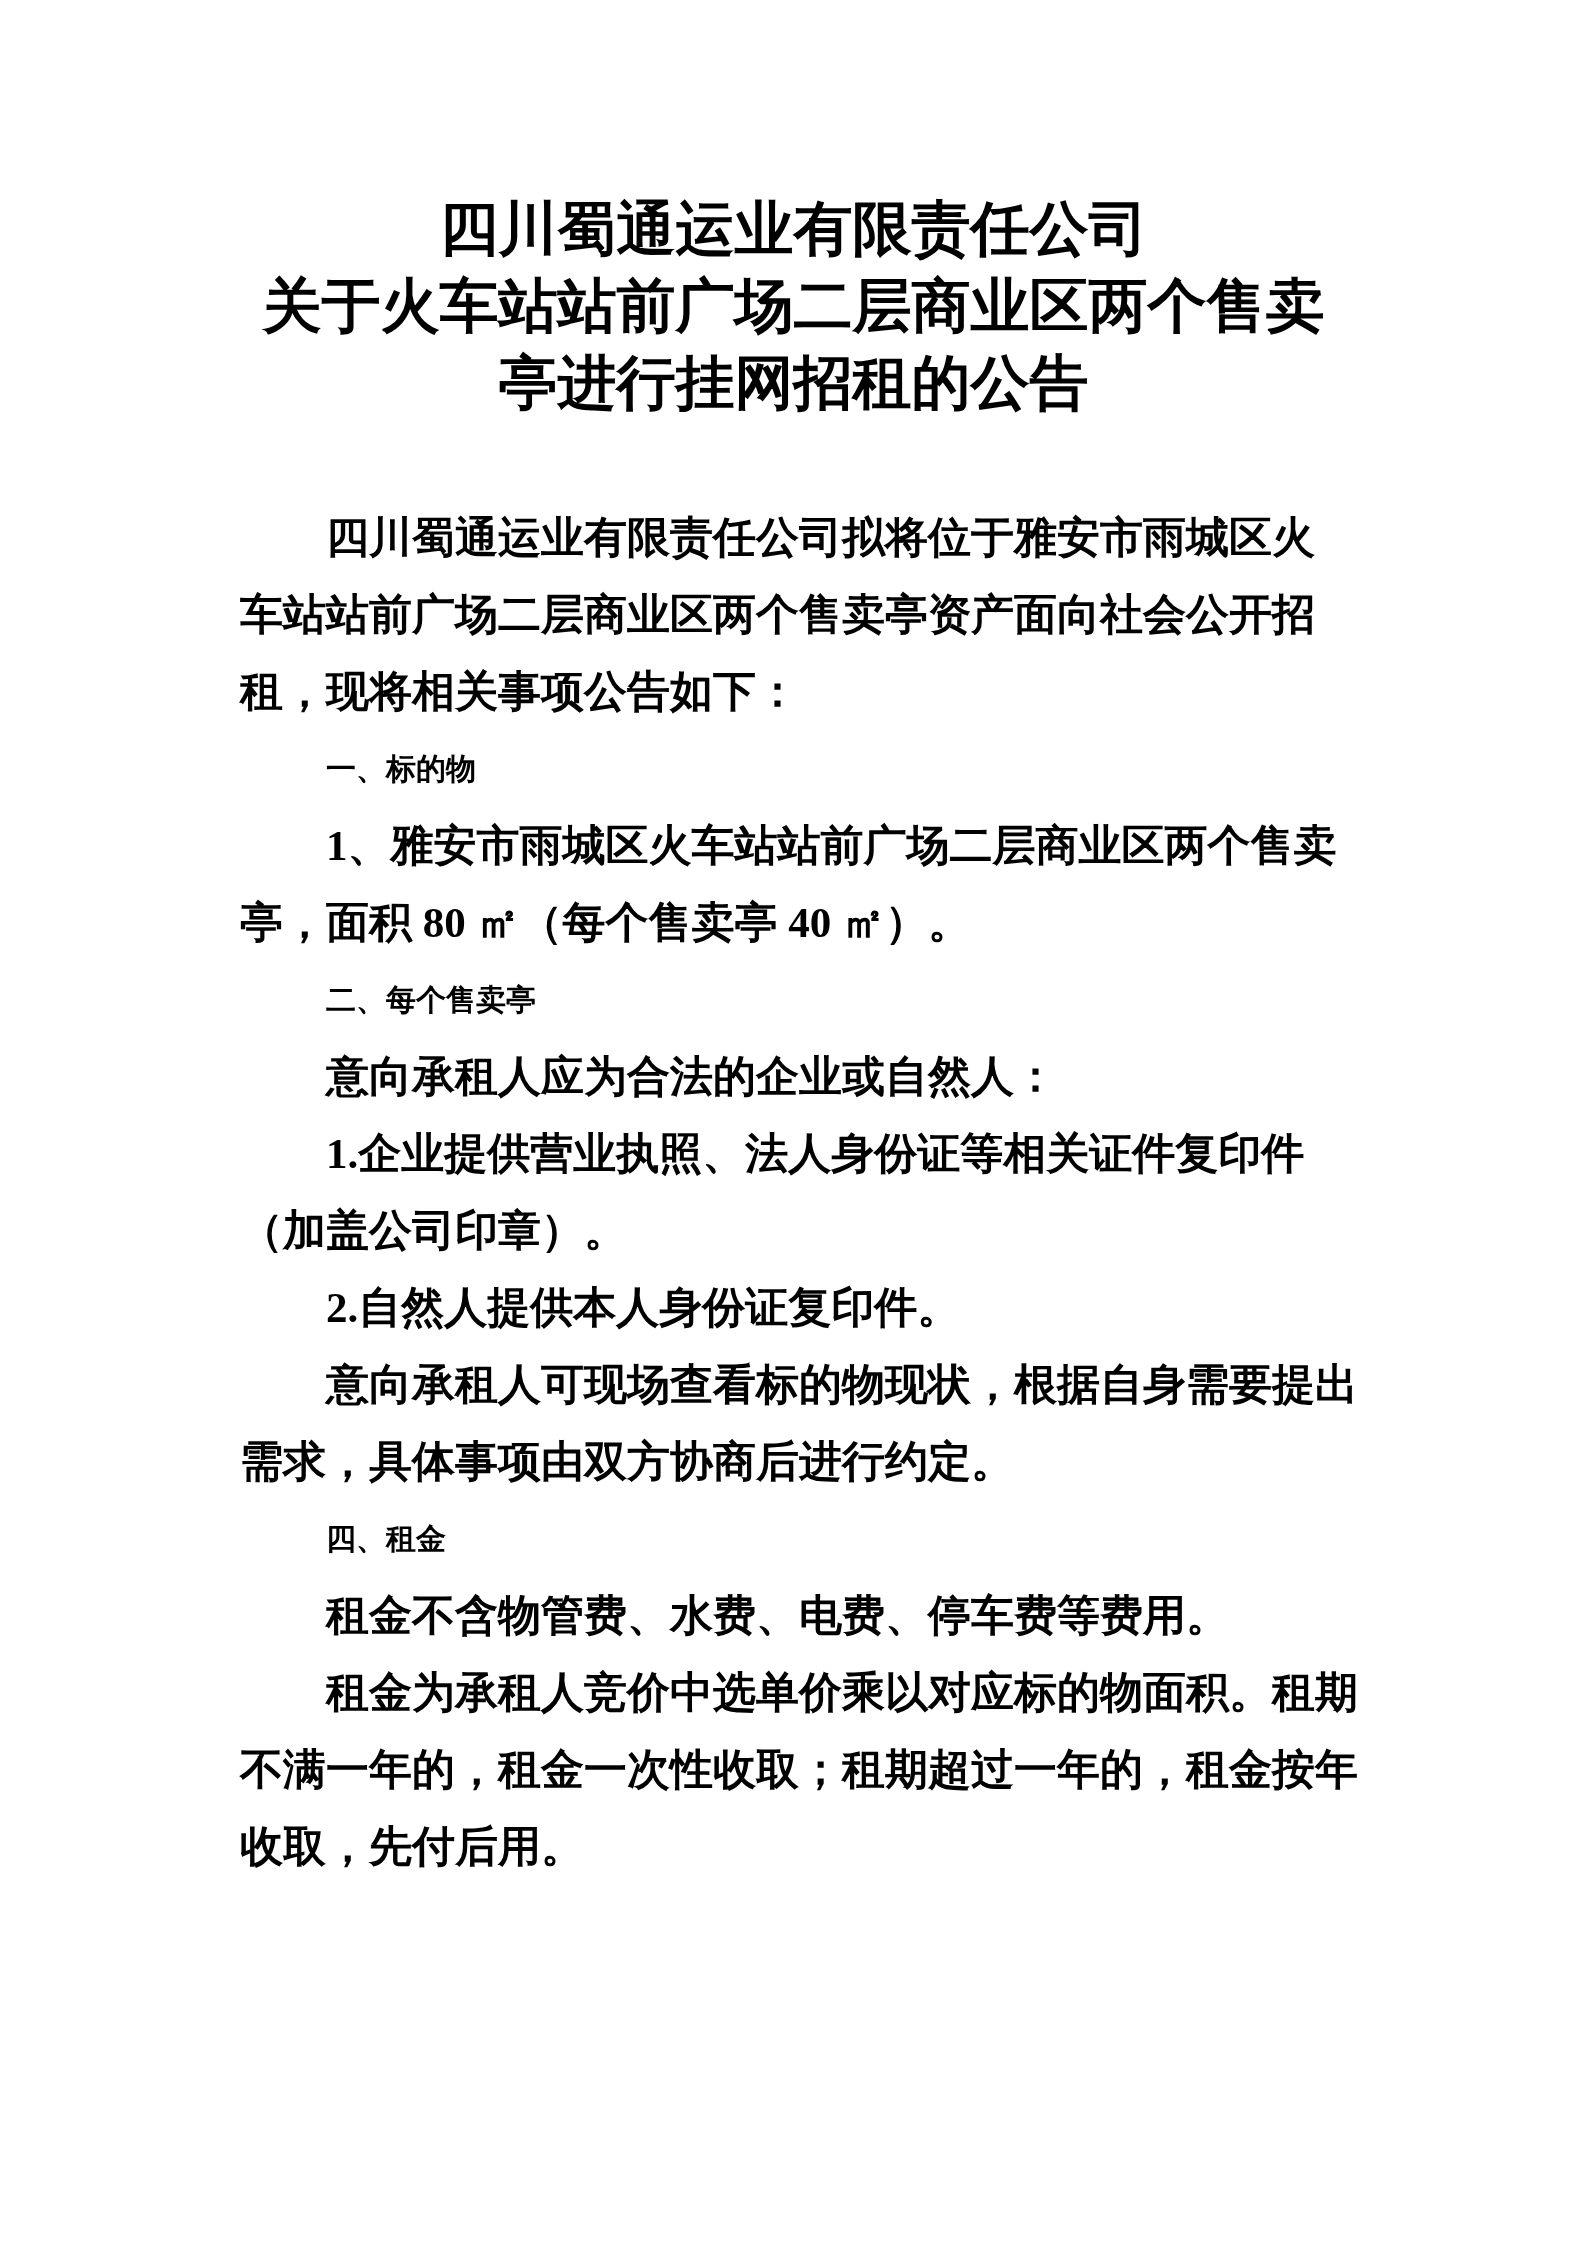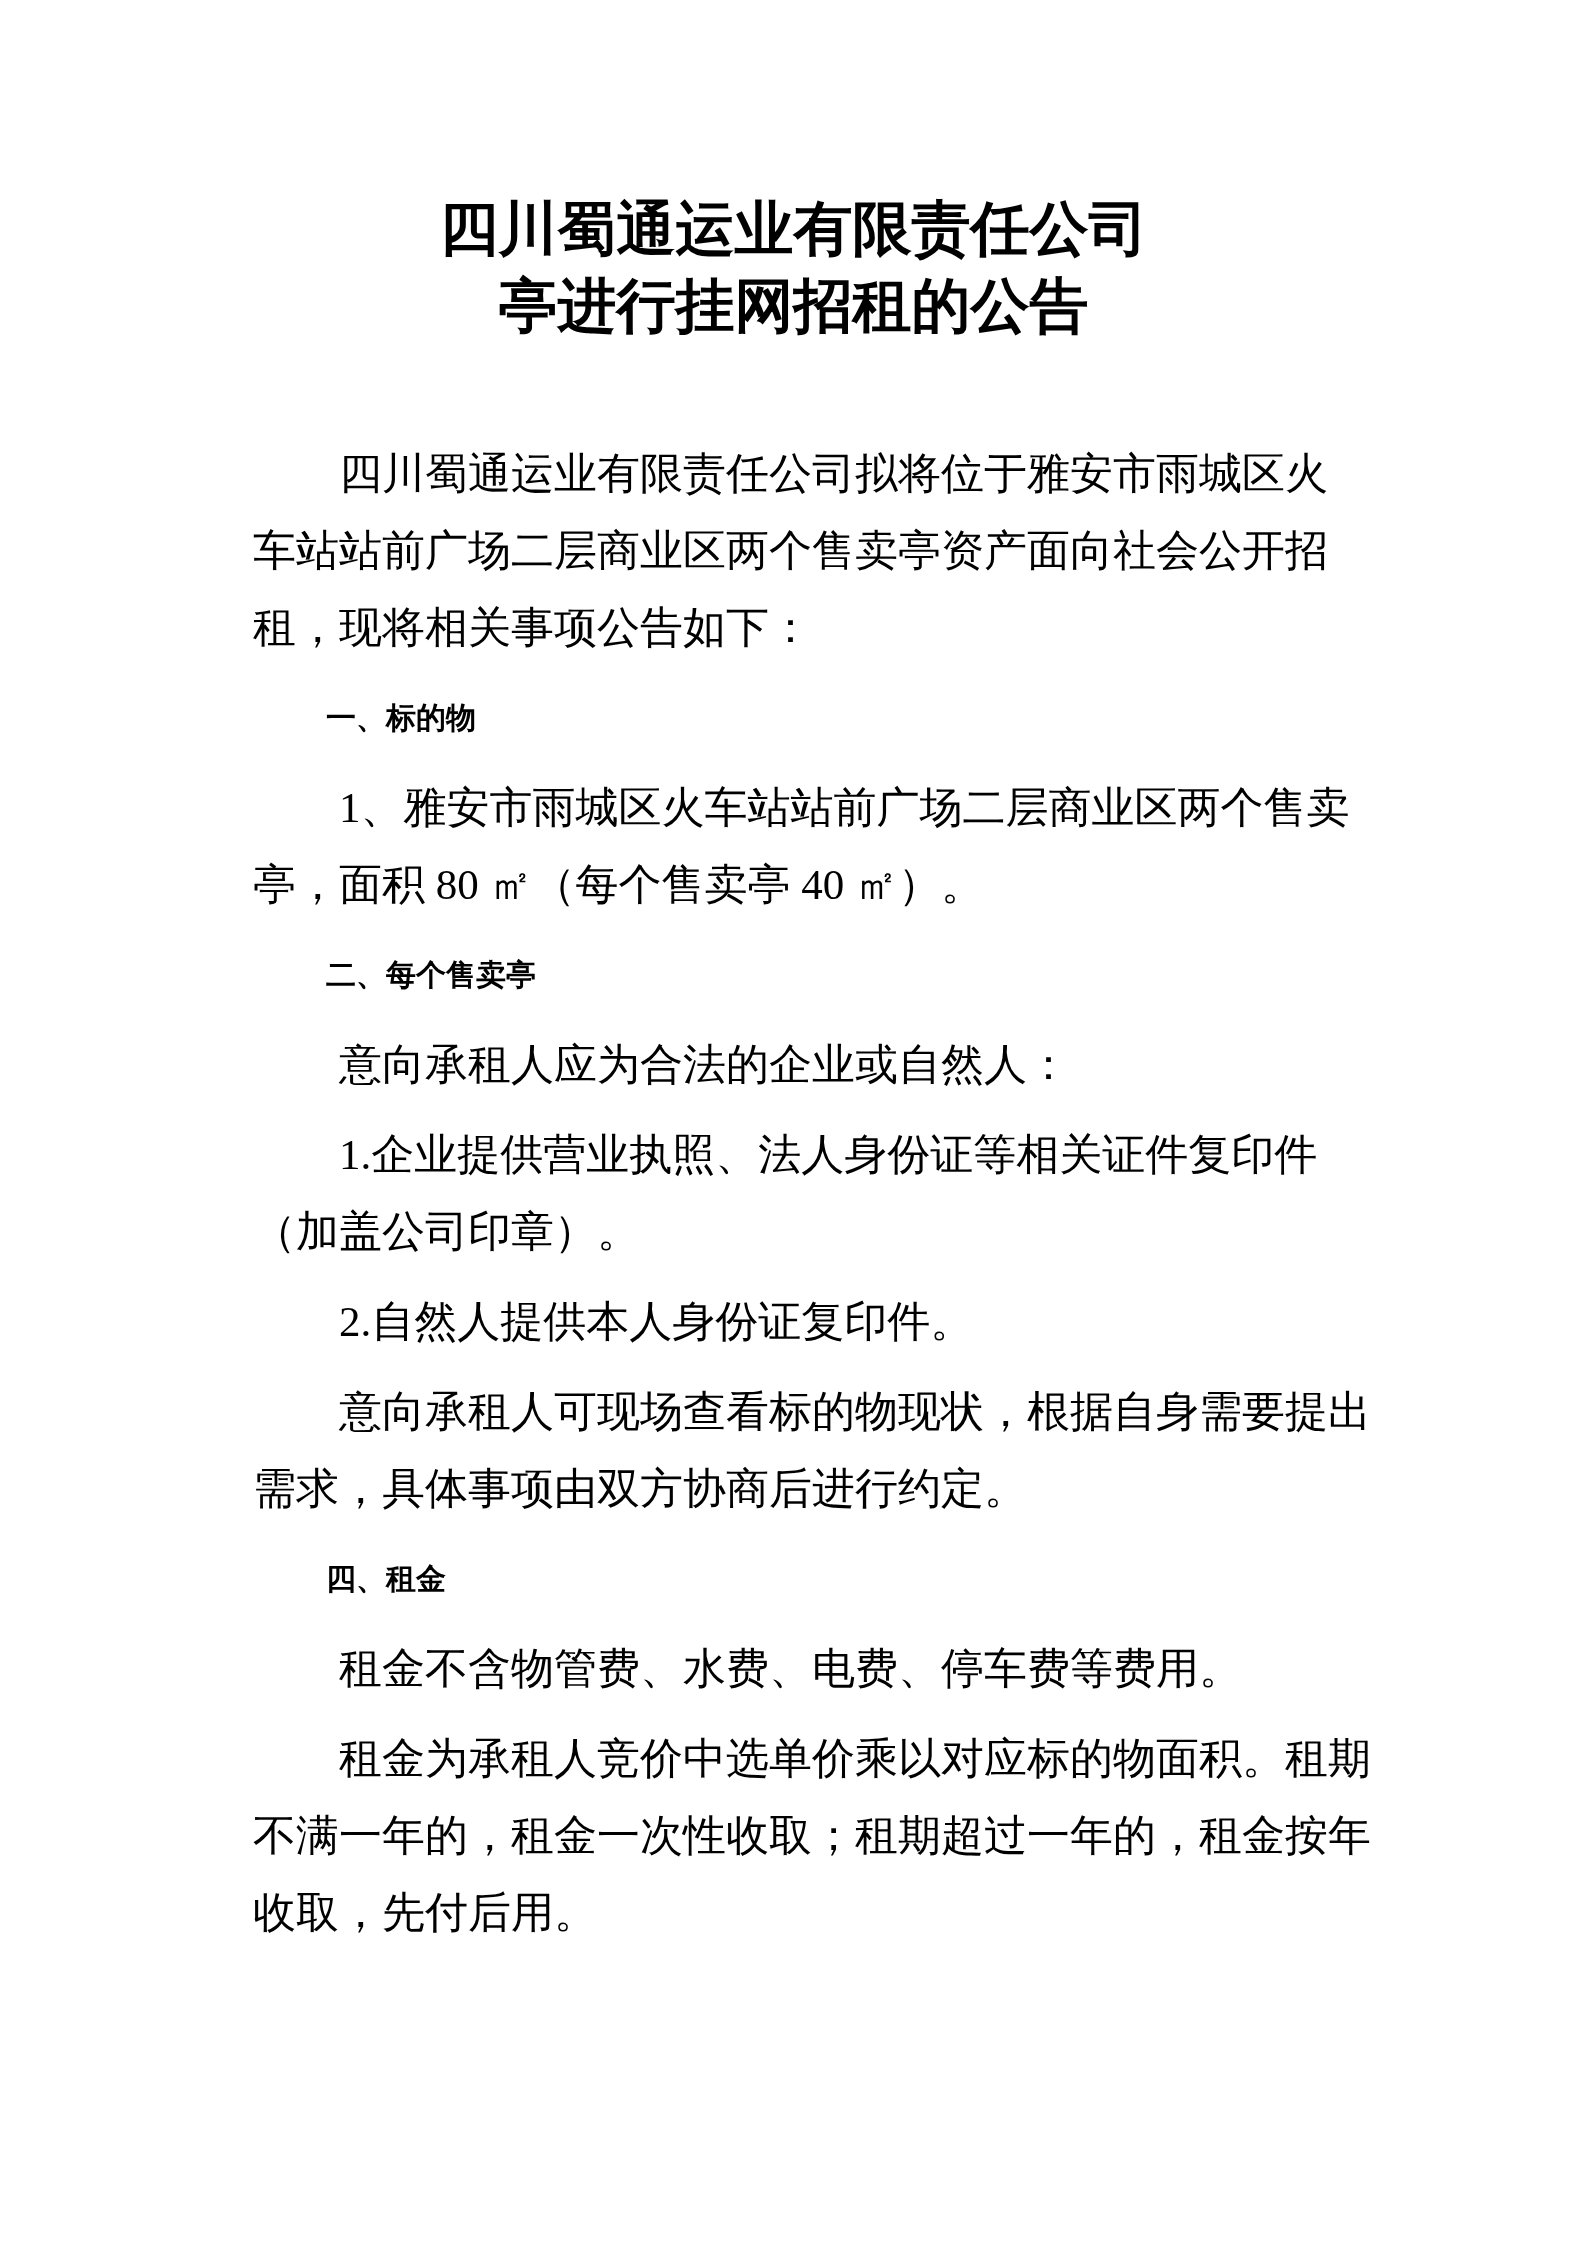--- a/index.html
+++ b/index.html
@@ -31,42 +31,43 @@
   .title-gap {
     height: 77px;
   }
   .doc-body {
     font-family: "Liberation Serif", "DejaVu Serif", serif;
     font-size: 43px;
     line-height: 77px;
     text-align: left;
   }
   .doc-body p {
-    margin: 13px;
+    margin: 0;
     text-indent: 86px;
     white-space: pre; 
-    font-weight: normal;
+    font-weight: bold;
   }
   .doc-body h2 {
     margin: 0;
     font-family: Liberation Serif, serif;
     font-weight: bold;
     font-size: 30px;
     line-height: 77px;
     text-indent: 86px;
     white-space: pre;
   }
 </style>
 </head>
 <body>
 
 <div class="page">
 
   <div class="doc-title">
     <div>四川蜀通运业有限责任公司</div>
+    <div>关于火车站站前广场二层商业区两个售卖</div>
     <div>亭进行挂网招租的公告</div>
   </div>
 
   <div class="title-gap"></div>
 
   <div class="doc-body">
     <p>四川蜀通运业有限责任公司拟将位于雅安市雨城区火
 车站站前广场二层商业区两个售卖亭资产面向社会公开招
 租，现将相关事项公告如下：</p>
 

